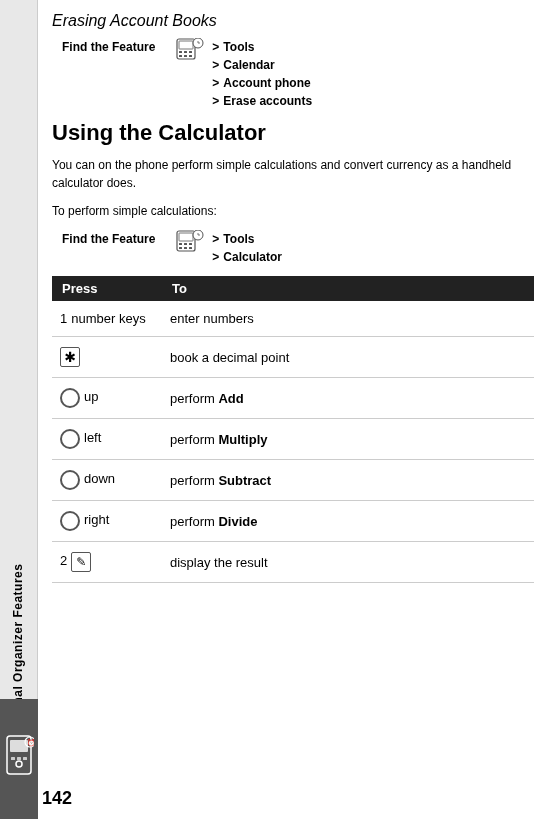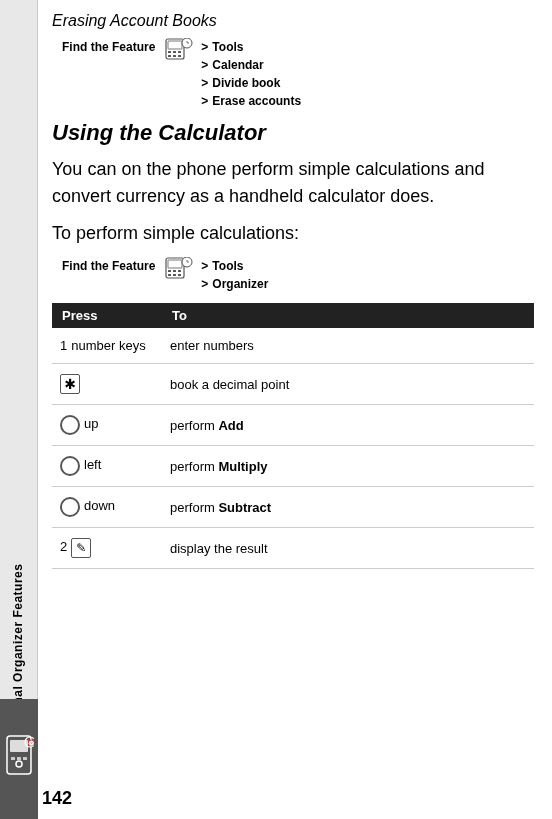--- a/index.html
+++ b/index.html
@@ -86,21 +86,21 @@
     .find-feature-block {
       display: flex;
       align-items: flex-start;
       margin: 6px 0 10px 10px;
     }
 
     .find-feature-label {
       font-size: 12px;
       font-weight: bold;
       color: #000;
-      margin-right: 10px;
+      margin-right: 21px;
       white-space: nowrap;
       padding-top: 2px;
     }
 
     .find-feature-icon {
       margin-right: 8px;
       font-size: 18px;
       padding-top: 0px;
     }
 
@@ -117,26 +117,25 @@
 
     .arrow-gt {
       margin-right: 4px;
       font-weight: bold;
     }
 
     
     .big-heading {
       font-size: 22px;
       font-weight: bold;
-      font-style: italic;
       margin: 10px 0 10px 0;
     }
 
     .body-text {
-      font-size: 18px;
+      font-size: 12px;
       line-height: 1.5;
       margin-bottom: 10px;
     }
 
     
     .feature-table {
       width: 100%;
       border-collapse: collapse;
       margin-top: 6px;
       font-size: 13px;
@@ -223,21 +222,21 @@
           <div>
               <span class="arrow-gt">&gt;</span>
               <span>Tools</span>
             </div>
           <div>
               <span class="arrow-gt">&gt;</span>
               <span>Calendar</span>
             </div>
           <div>
               <span class="arrow-gt">&gt;</span>
-              <span>Divide book</span>
+              <span>Account phone</span>
             </div>
           <div>
               <span class="arrow-gt">&gt;</span>
               <span>Erase accounts</span>
             </div>
         </div>
       </div>
     </div>
 
     <div>
@@ -262,21 +261,21 @@
             <line x1="22" y1="5" x2="24" y2="5" stroke="#555" stroke-width="0.8"></line>
           </svg>
         </span>
         <div class="find-feature-menu">
           <div>
               <span class="arrow-gt">&gt;</span>
               <span>Tools</span>
             </div>
           <div>
               <span class="arrow-gt">&gt;</span>
-              <span>Organizer</span>
+              <span>Calculator</span>
             </div>
         </div>
       </div>
 
       <table class="feature-table">
         <thead>
           <tr>
             <th class="press-col">Press</th>
             <th class="to-col">To</th>
           </tr>
@@ -296,20 +295,24 @@
             </tr>
             <tr>
               <td class="press-col"><span style="display:inline-block;width:20px;height:20px;border-radius:50%;border:2px solid #555;vertical-align:middle;margin-right:4px;"></span><span>left</span></td>
               <td><span>perform </span><span style="font-weight:bold;">Multiply</span></td>
             </tr>
             <tr>
               <td class="press-col"><span style="display:inline-block;width:20px;height:20px;border-radius:50%;border:2px solid #555;vertical-align:middle;margin-right:4px;"></span><span>down</span></td>
               <td><span>perform </span><span style="font-weight:bold;">Subtract</span></td>
             </tr>
             <tr>
+              <td class="press-col"><span style="display:inline-block;width:20px;height:20px;border-radius:50%;border:2px solid #555;vertical-align:middle;margin-right:4px;"></span><span>right</span></td>
+              <td><span>perform </span><span style="font-weight:bold;">Divide</span></td>
+            </tr>
+            <tr>
               <td class="press-col"><span style="font-size:13px;margin-right:4px;">2</span><span style="display:inline-block;width:20px;height:20px;border-radius:2px;border:1.5px solid #555;text-align:center;line-height:18px;font-size:12px;vertical-align:middle;margin-right:4px;">✎</span></td>
               <td><span>display the result</span></td>
             </tr>
           </tbody>
       </table>
     </div>
 
     <div class="page-number" style="position:absolute; bottom:10px; left:42px;">142</div>
 
   </div>

